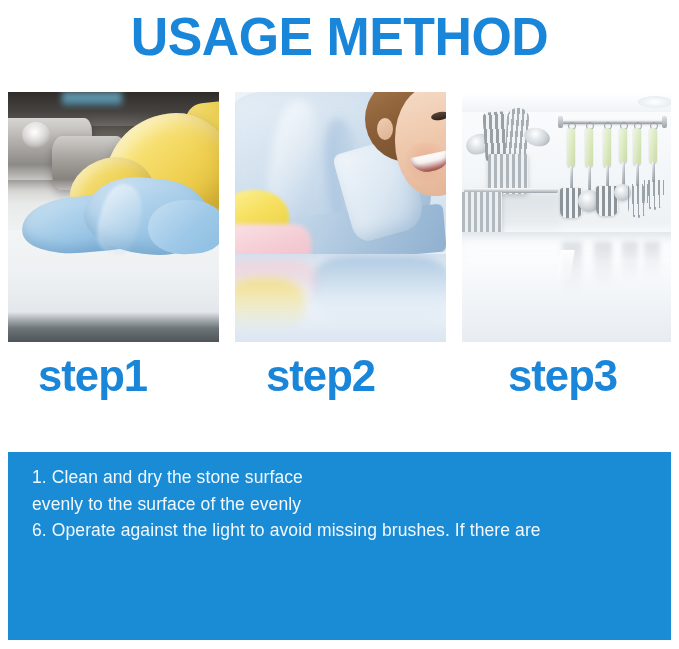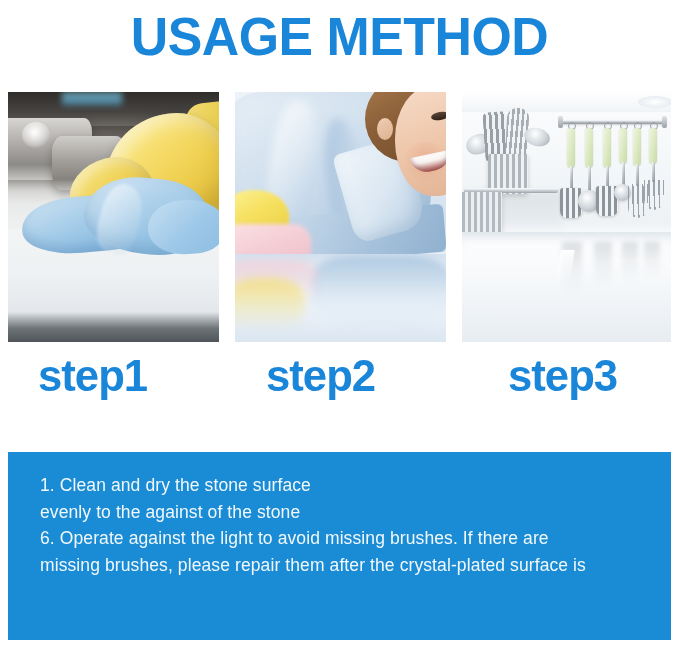--- a/index.html
+++ b/index.html
@@ -420,21 +420,21 @@
     position: absolute;
     left: 8px;
     top: 452px;
     width: 663px;
     height: 188px;
     background: #1a8cd6;
     box-sizing: border-box;
     padding: 12px 18px 10px 24px;
   }
   .instr-list {
-    margin: 8px;
+    margin: 0;
     padding: 0;
     list-style: none;
   }
   .instr-item {
     color: #f2f8fc;
     font-family: "Liberation Sans", sans-serif;
     font-size: 17.5px;
     line-height: 26.5px;
     letter-spacing: .1px;
     margin: 0;
@@ -549,17 +549,16 @@
 
 <div class="steps">
   <div class="step-label" id="step-label-1">step1</div>
   <div class="step-label" id="step-label-2">step2</div>
   <div class="step-label" id="step-label-3">step3</div>
 </div>
 
 <div class="instructions">
   <div class="instr-list">
     <p class="instr-item">1. Clean and dry the stone surface</p>
-    <p class="instr-item">evenly to the against of the stone</p>
+    <p class="instr-item">evenly to the surface of the evenly</p>
     <p class="instr-item">6. Operate against the light to avoid missing brushes. If there are</p>
-    <p class="instr-item">missing brushes, please repair them after the crystal-plated surface is</p>
   </div>
 </div>
 
 </body></html>

